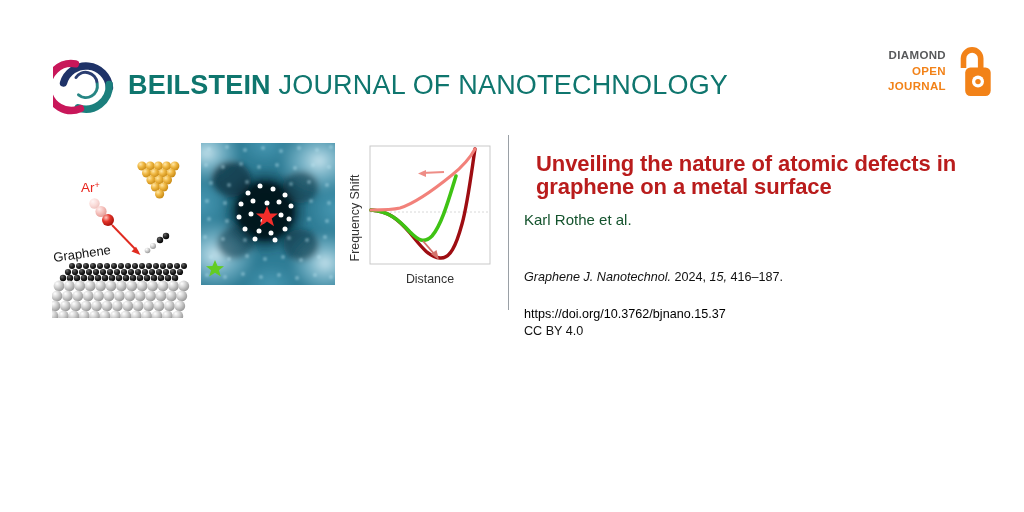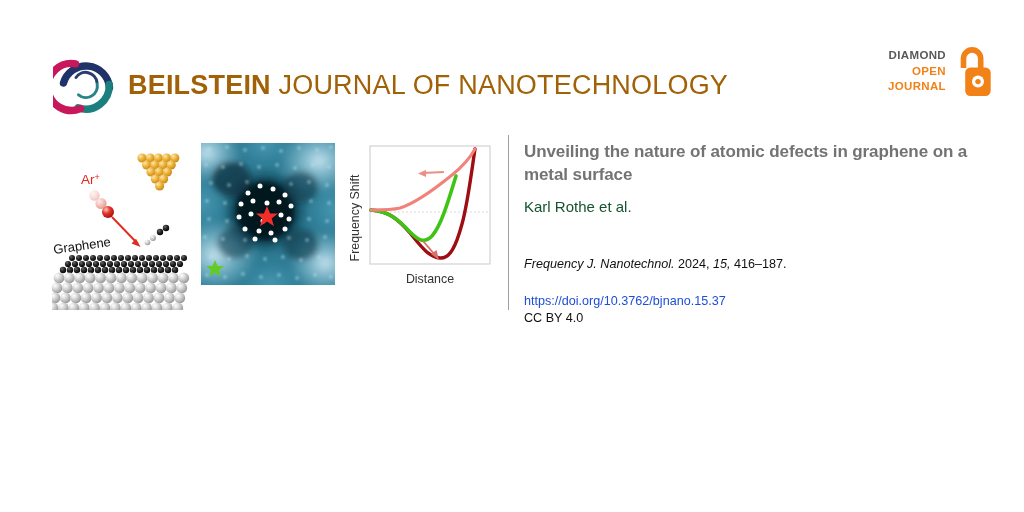--- a/index.html
+++ b/index.html
@@ -8,66 +8,66 @@
     font-family:"Liberation Sans","DejaVu Sans",sans-serif;
     -webkit-font-smoothing:antialiased;
   }
   .page{position:relative;width:1024px;height:512px;}
 
   
   .header{position:absolute;left:0;top:0;width:1024px;height:130px;}
   .logo-mark{position:absolute;left:53px;top:53px;width:66px;height:66px;}
   .journal-title{
     position:absolute;left:128px;top:70px;
-    font-size:27px;letter-spacing:.2px;color:#a16207;white-space:nowrap;
+    font-size:27px;letter-spacing:.2px;color:#0f766e;white-space:nowrap;
   }
   .journal-title .jt-bold{font-weight:bold;}
   .journal-title .jt-light{font-weight:400;}
 
   .oa-badge{position:absolute;left:862px;top:46px;width:128px;height:62px;text-decoration:underline;}
   .oa-words{position:absolute;left:0;top:2px;width:84px;text-align:right;
             font-size:11.5px;font-weight:bold;line-height:15.5px;letter-spacing:.35px;}
   .oa-diamond{color:#58595b;}
   .oa-open,.oa-access{color:#f28218;}
   .oa-lock{position:absolute;left:90px;top:0px;width:40px;height:52px;}
 
   
   .ga{position:absolute;left:0;top:130px;width:512px;height:190px;}
 
   
-  .panelA{position:absolute;left:52px;top:20px;width:148px;height:160px;}
+  .panelA{position:absolute;left:52px;top:28px;width:148px;height:160px;}
   .ga-svg{display:block;}
 
   
   .panelB{
     position:absolute;left:201px;top:13px;width:134px;height:142px;
     overflow:hidden;background:#0d2a34;
   }
   .stm-svg{display:block;}
 
   
   .panelC{position:absolute;left:344px;top:10px;width:152px;height:152px;}
   .plot-svg{display:block;}
 
   
   .divider{position:absolute;left:508px;top:135px;width:1px;height:175px;background:#9aa0a6;}
 
   
   .article{position:absolute;left:524px;top:140px;width:450px;}
   .art-title{
-    font-size:17px;font-weight:bold;color:#737373;line-height:23px;
-    letter-spacing:-.1px;margin:0;
+    font-size:22px;font-weight:bold;color:#b91c1c;line-height:23px;
+    letter-spacing:-.1px;margin:12px;
   }
   .art-authors{font-size:15px;color:#14532d;margin:11px 0 0 0;line-height:19px;}
   .art-citation{font-size:12.6px;color:#111;margin:40px 0 0 0;line-height:17px;}
   .art-citation .cit-journal{font-style:italic;}
   .art-citation .cit-year{font-weight:normal;}
   .art-citation .cit-volume{font-style:italic;}
   .art-citation .cit-pages{font-style:normal;}
-  .art-doi{font-size:12.6px;color:#1d4ed8;margin:20px 0 0 0;line-height:17px;}
+  .art-doi{font-size:12.6px;color:#000000;margin:20px 0 0 0;line-height:17px;}
   .art-license{font-size:12.6px;color:#111;margin:0;line-height:17px;}
 </style>
 </head>
 <body>
 
 <div class="page">
 
   <div class="header">
 
     <div class="logo-mark">
@@ -481,21 +481,21 @@
     </div>
   </div>
 
   <div class="divider"></div>
 
   <div class="article">
     <h1 class="art-title">Unveiling the nature of atomic defects in graphene on a metal surface</h1>
     <p class="art-authors">Karl Rothe et al.</p>
 
     <p class="art-citation">
-      <span class="cit-journal">Frequency J. Nanotechnol.</span>
+      <span class="cit-journal">Graphene J. Nanotechnol.</span>
       <span class="cit-year">2024,</span>
       <span class="cit-volume">15,</span>
       <span class="cit-pages">416–187.</span>
     </p>
 
     <p class="art-doi">https://doi.org/10.3762/bjnano.15.37</p>
     <p class="art-license">CC BY 4.0</p>
   </div>
 
 </div>

